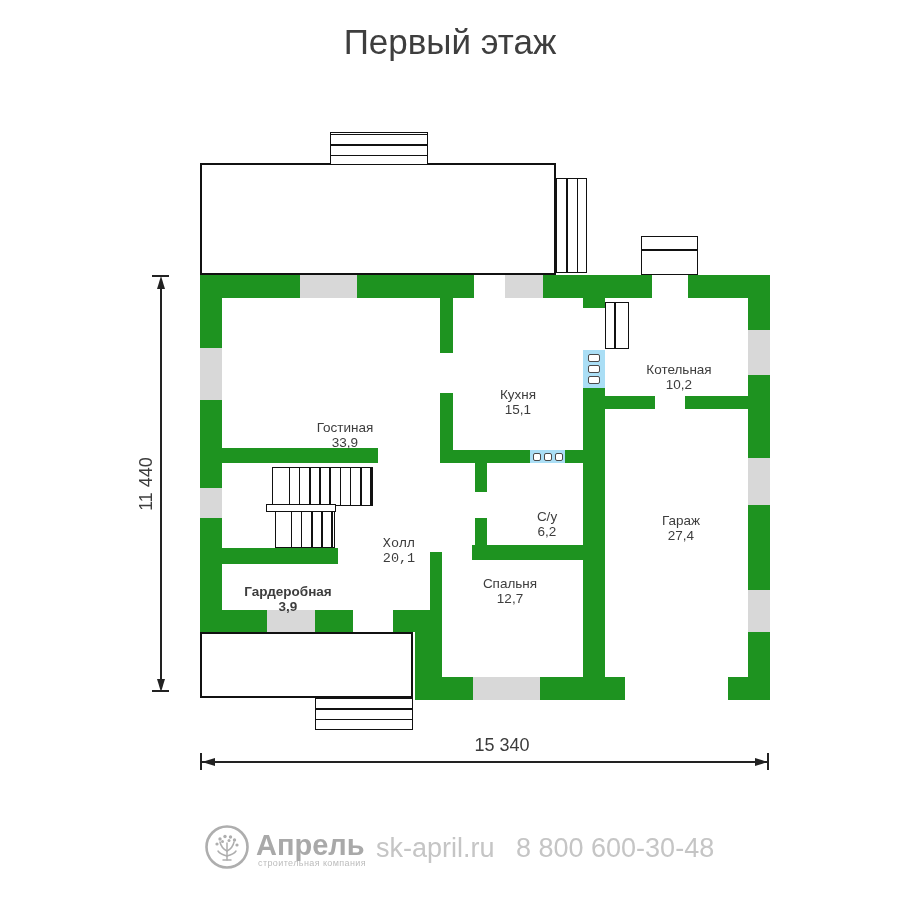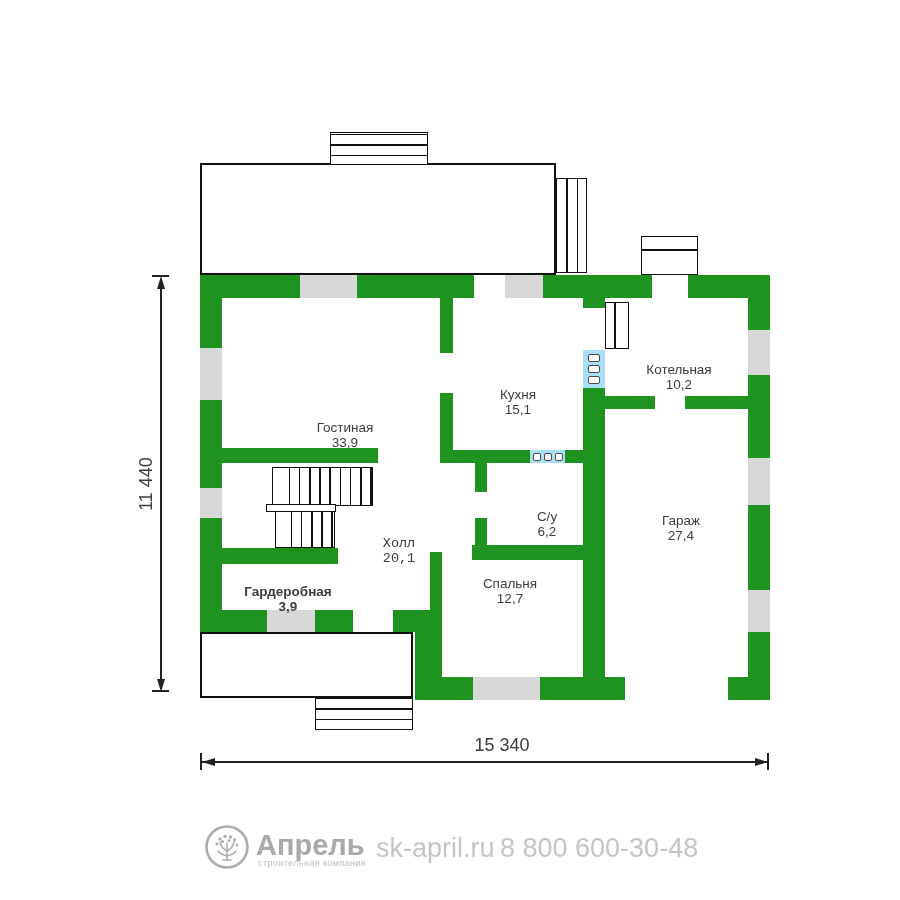--- a/index.html
+++ b/index.html
@@ -31,28 +31,29 @@
   .dimlabel{position:absolute;font-size:18px;color:#3c3c3c;z-index:4;white-space:nowrap;}
   .arr{position:absolute;width:0;height:0;z-index:4;}
   .arr.up{border-left:4px solid transparent;border-right:4px solid transparent;border-bottom:13px solid #222;}
   .arr.down{border-left:4px solid transparent;border-right:4px solid transparent;border-top:13px solid #222;}
   .arr.left{border-top:4px solid transparent;border-bottom:4px solid transparent;border-right:13px solid #222;}
   .arr.right{border-top:4px solid transparent;border-bottom:4px solid transparent;border-left:13px solid #222;}
   
   .brand{position:absolute;left:256px;top:829px;font-size:29px;font-weight:bold;color:#a9a9a9;z-index:4;}
   .brand-sub{position:absolute;left:258px;top:858px;font-size:9px;color:#bcbcbc;letter-spacing:.4px;z-index:4;}
   .site{position:absolute;left:376px;top:833px;font-size:27px;color:#c5c5c5;z-index:4;text-align:right;}
-  .phone{position:absolute;left:500px;top:833px;font-size:27px;color:#c5c5c5;z-index:4;}
+  .phone{position:absolute;left:516px;top:833px;font-size:27px;color:#c5c5c5;z-index:4;}
   .logo{position:absolute;left:204px;top:824px;width:46px;height:46px;z-index:4;}
 </style>
 </head>
 <body>
 
 <div class="canvas">
 
+  <div class="title">Первый этаж</div>
 
   <div class="out" style="left:200px;top:163px;width:356px;height:112px;border-width:2px;"></div>
   <div class="out steps-h" style="left:330px;top:132px;width:98px;height:33px;background-position:0 2px;"></div>
   <div class="out steps-v" style="left:556px;top:178px;width:31px;height:95px;"></div>
   <div class="out" style="left:641px;top:236px;width:57px;height:39px;">
     <div class="innerline-h" style="top:12px;"></div>
   </div>
   <div class="out" style="left:200px;top:632px;width:213px;height:66px;border-width:2px;"></div>
   <div class="out steps-h" style="left:315px;top:698px;width:98px;height:32px;"></div>
 

